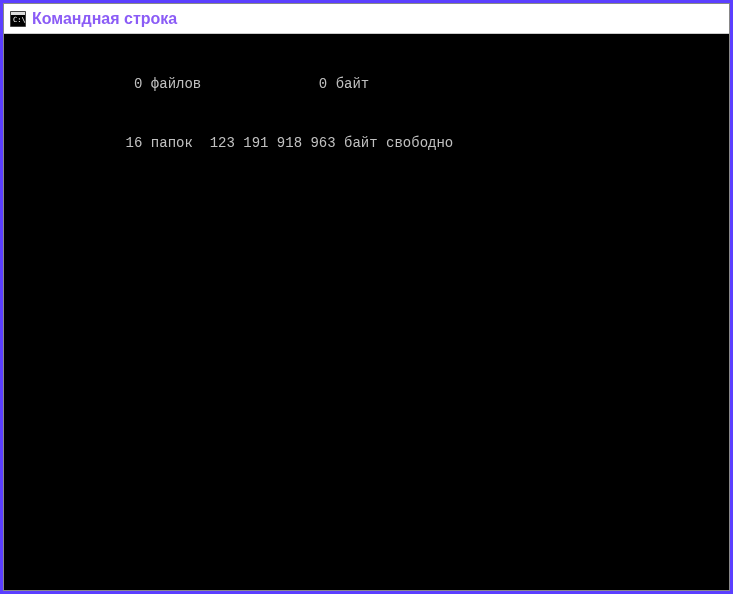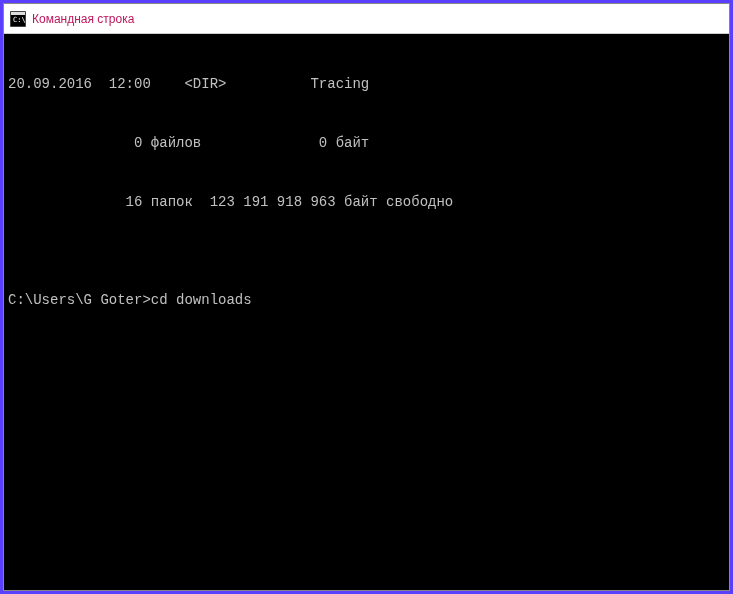--- a/index.html
+++ b/index.html
@@ -36,22 +36,23 @@
       margin-right: 6px;
       display: inline-flex;
       align-items: center;
       justify-content: center;
     }
     .app-icon svg {
       width: 16px;
       height: 16px;
     }
     .title-text {
-      font-size: 12px;
-      color: #be185d;
+      font-size: 16px;
+      color: #8b5cf6;
+      font-weight: bold;
     }
     .terminal {
       flex: 1;
       background: #000;
       color: #c0c0c0;
       font-family: Consolas, "Courier New", monospace;
       font-size: 14px;
       line-height: 1.4;
       padding: 2px 4px;
       white-space: pre;
@@ -69,23 +70,21 @@
     <span class="app-icon">
       <svg viewBox="0 0 16 16">
         <rect x="0" y="0" width="16" height="16" fill="#000" stroke="#888" stroke-width="1"></rect>
         <rect x="1" y="1" width="14" height="3" fill="#ddd"></rect>
         <text x="3" y="11" font-size="7" fill="#fff" font-family="monospace">C:\</text>
       </svg>
     </span>
     <span class="title-text">Командная строка</span>
   </div>
   <div class="terminal">
-    <span class="terminal-line">20.09.2016  12:00    &lt;DIR&gt;          Tracing</span>
     <span class="terminal-line">               0 файлов              0 байт</span>
     <span class="terminal-line">              16 папок  123 191 918 963 байт свободно</span>
     <span class="terminal-line"></span>
-    <span class="terminal-line">C:\Users\G Goter&gt;cd downloads</span>
     <span class="terminal-line"></span>
     <span class="terminal-line"></span>
     <span class="terminal-line"></span>
     
   </div>
 </div>
 
 </body></html>

